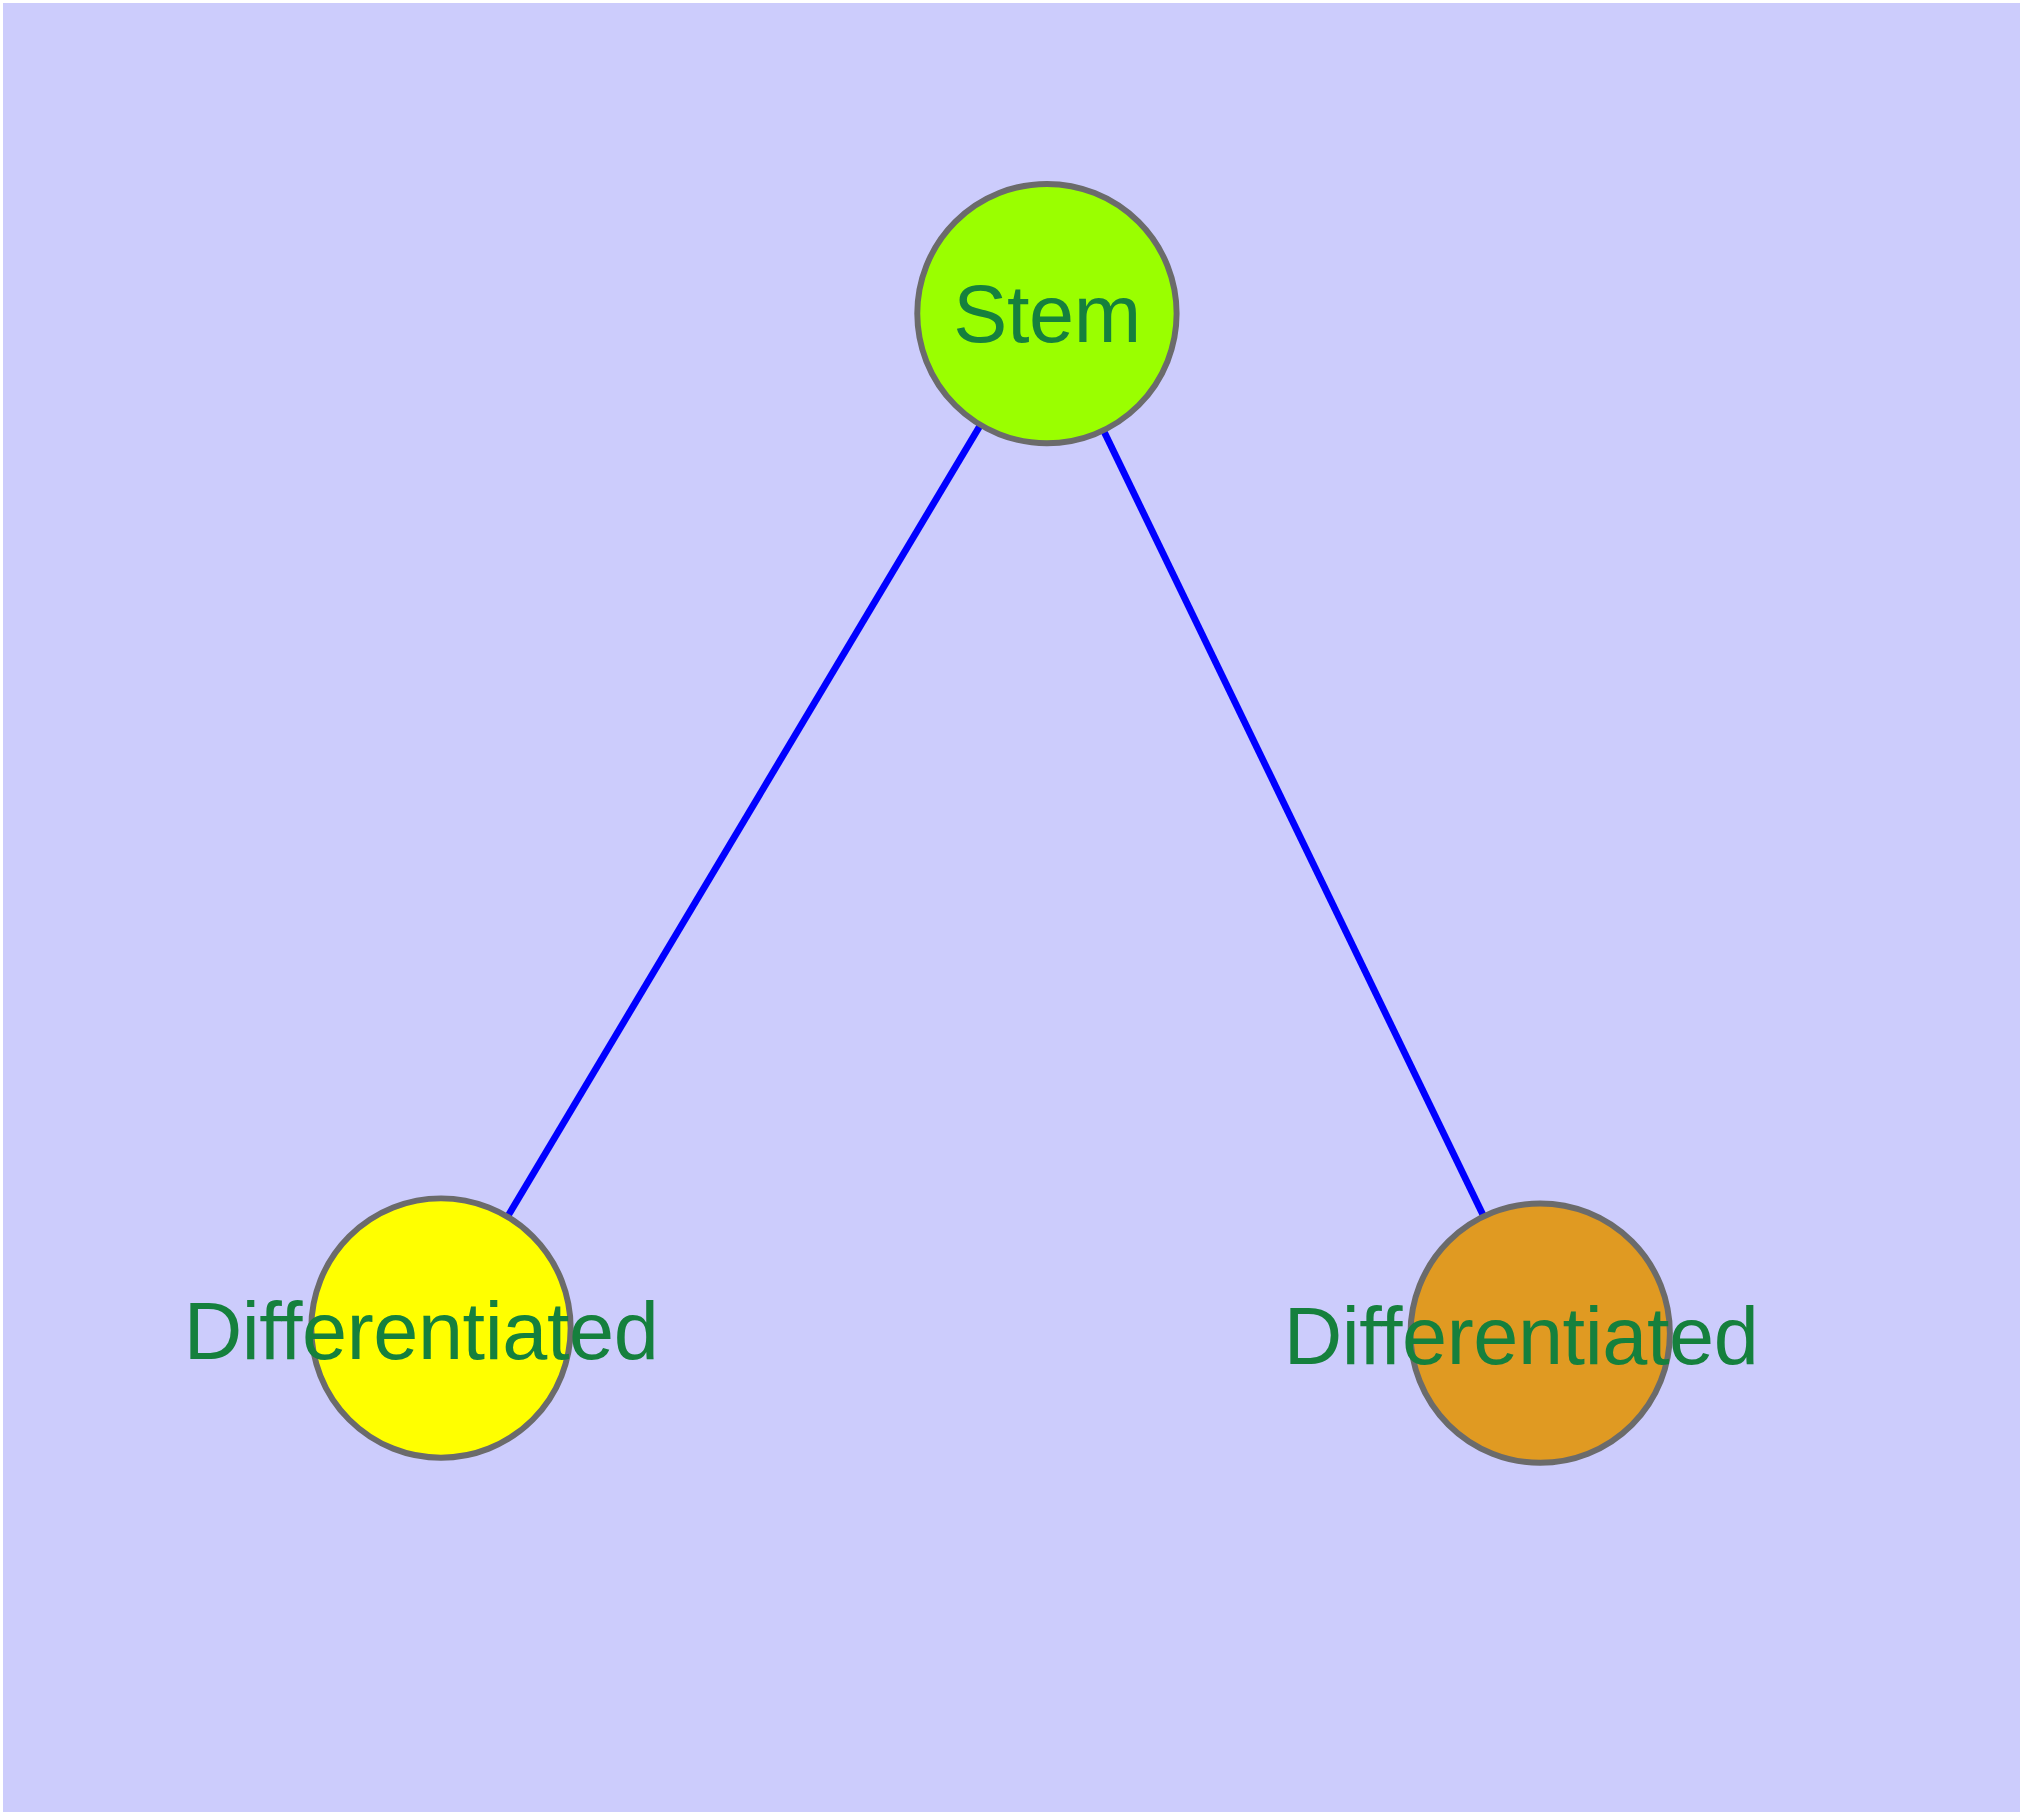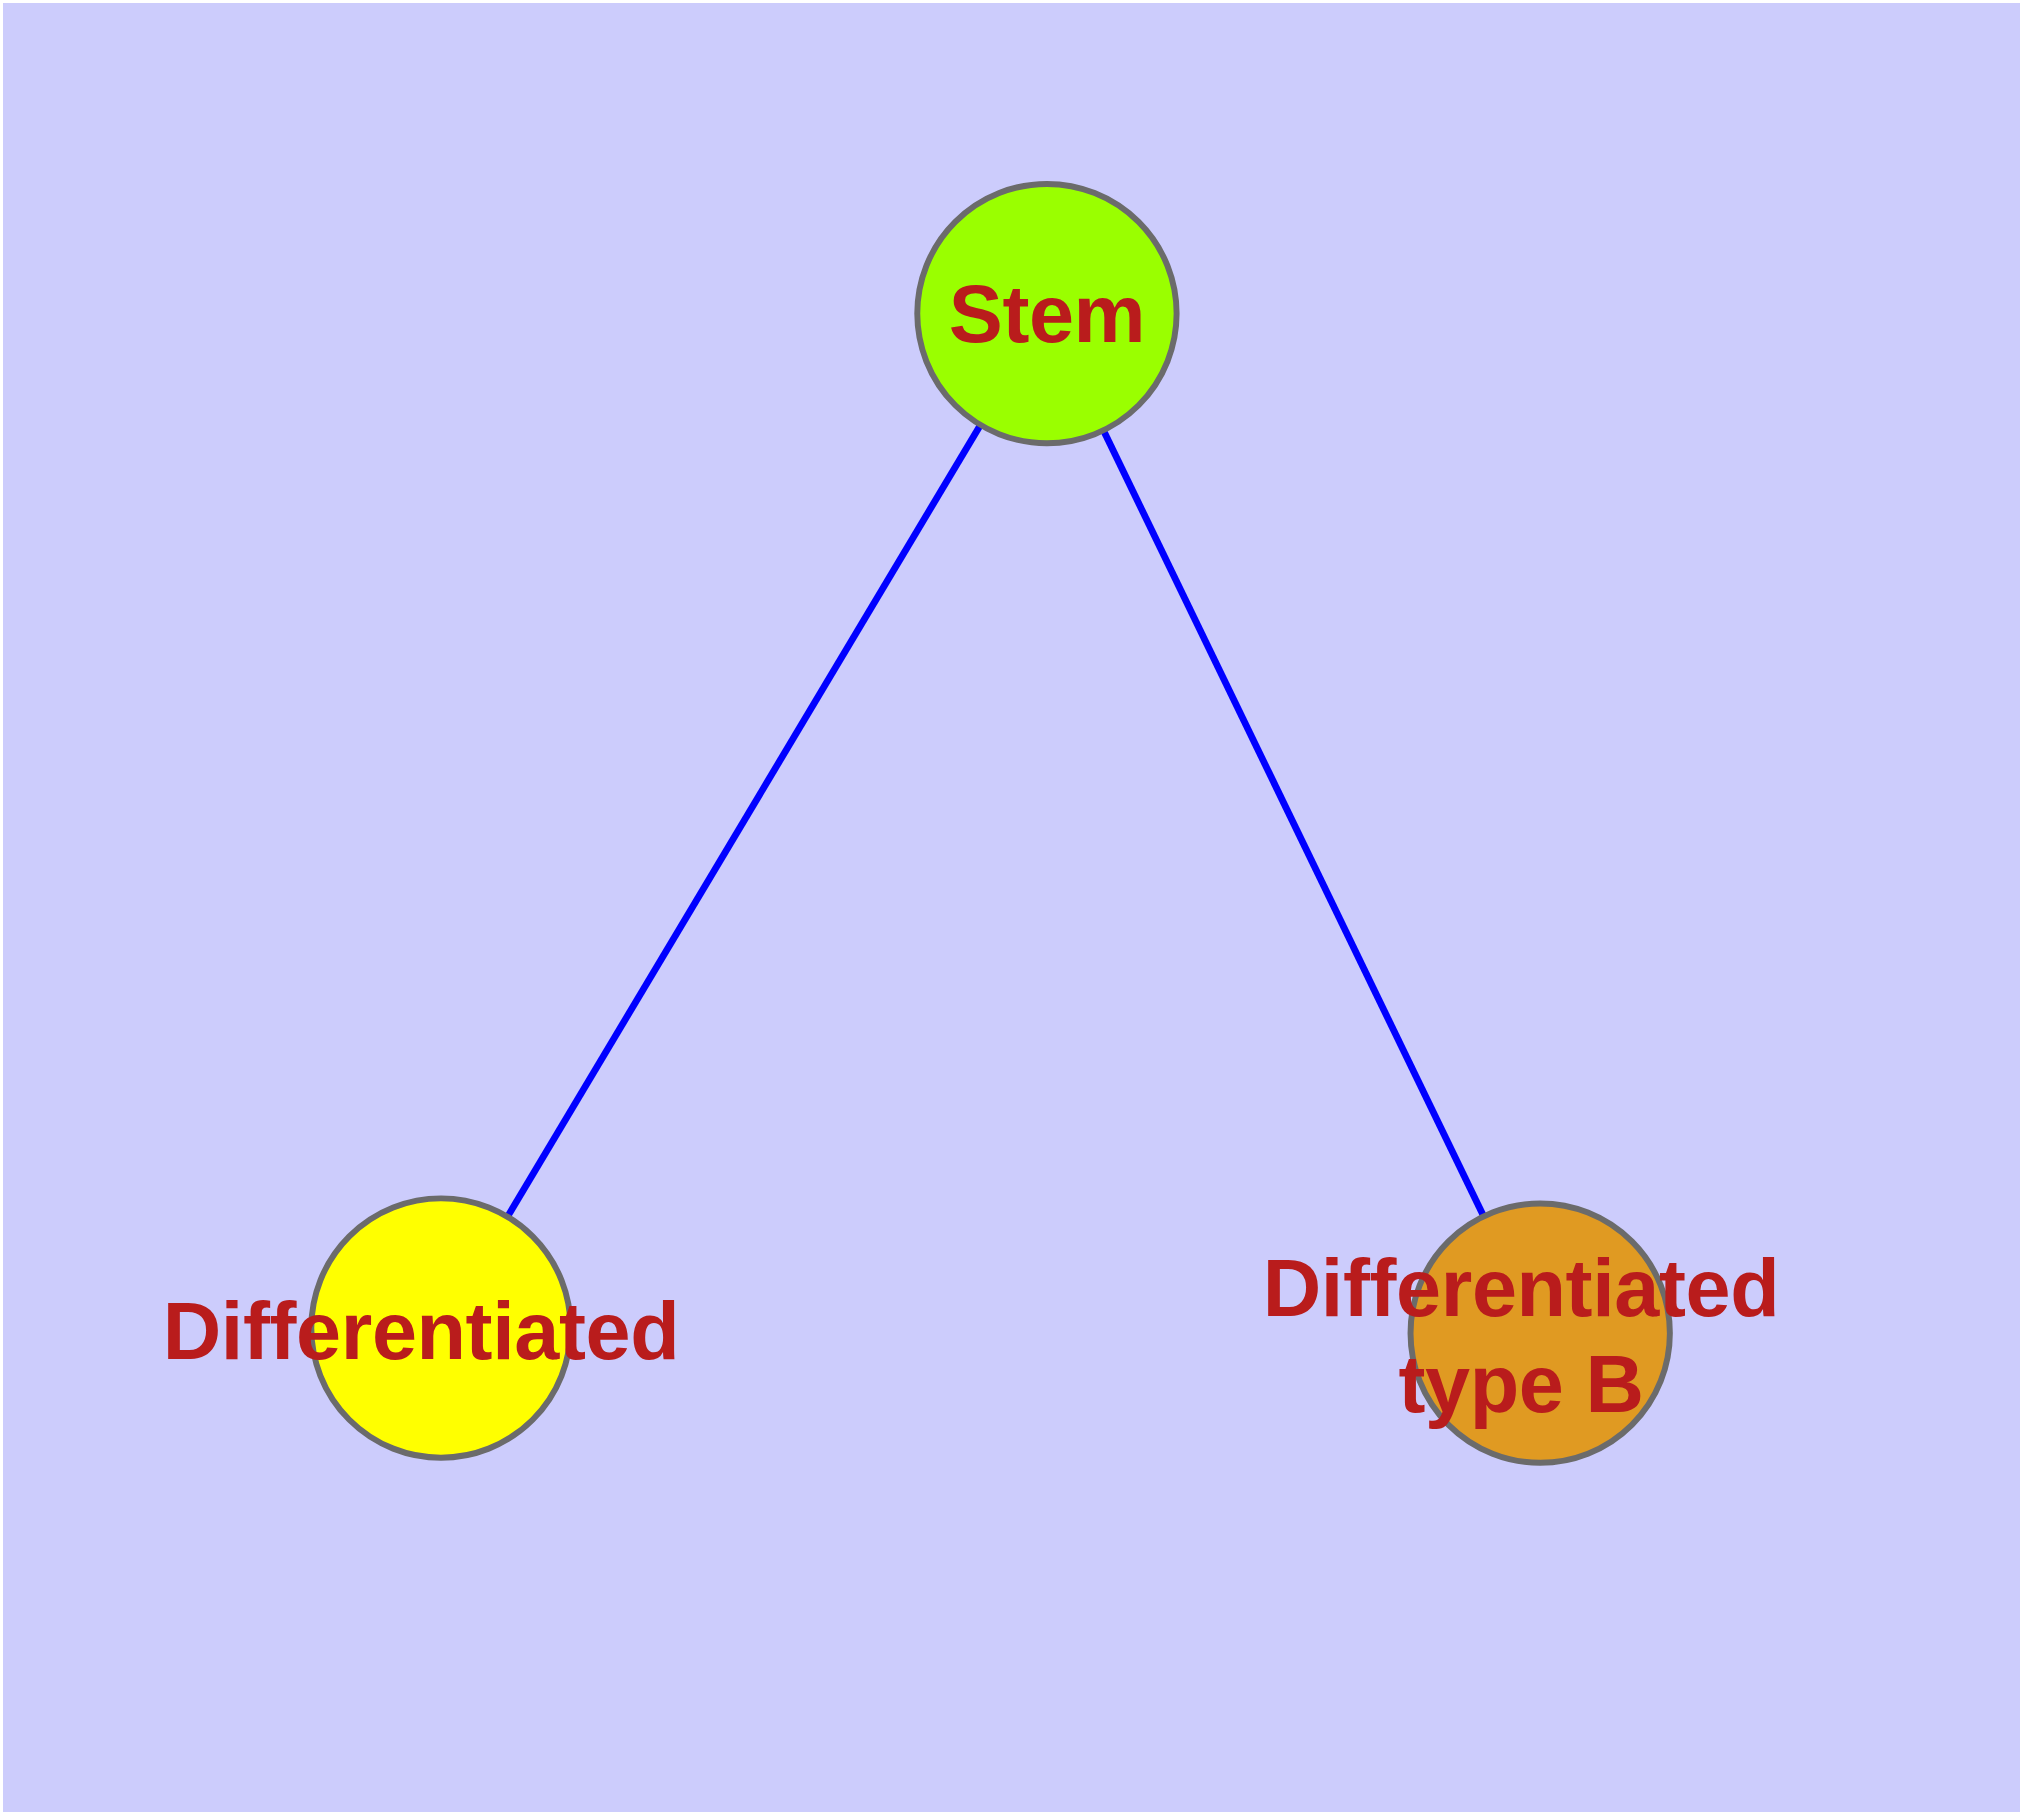--- a/index.html
+++ b/index.html
@@ -26,25 +26,25 @@
   }
   #graph-svg {
     position: absolute;
     left: 0;
     top: 0;
     width: 2021px;
     height: 1812px;
   }
   .node-label {
     position: absolute;
-    color: #b91c1c;
-    font-weight: bold;
+    color: #15803d;
+    font-weight: normal;
     font-family: "Liberation Sans", sans-serif;
     white-space: pre;
-    text-align: center;
+    text-align: left;
     line-height: 1.18;
     letter-spacing: -0.4px;
     transform: translate(-50%, -50%);
     pointer-events: none;
   }
 </style>
 </head>
 <body>
 
 <div id="canvas">
@@ -62,16 +62,16 @@
       <circle cx="1235" cy="370" r="153" fill="#9aff00" stroke="#6b6b6b" stroke-width="7"></circle>
       <circle cx="520" cy="1567" r="153" fill="#ffff00" stroke="#6b6b6b" stroke-width="7"></circle>
       <circle cx="1817" cy="1573" r="153" fill="#e09a22" stroke="#6b6b6b" stroke-width="7"></circle>
     </g>
   </svg>
 
   <div class="node-label" style="left:1047px; top:315px; font-size:81px;">Stem</div>
 
   <div class="node-label" style="left:421px; top:1332px; font-size:81px;"><span>Differentiated</span><br></div>
 
-  <div class="node-label" style="left:1521px; top:1337px; font-size:81px;"><span>Differentiated</span><br><span>type B</span></div>
+  <div class="node-label" style="left:1521px; top:1337px; font-size:81px;"><span>Differentiated</span><br></div>
 
 </div>
 
 
 </body></html>

